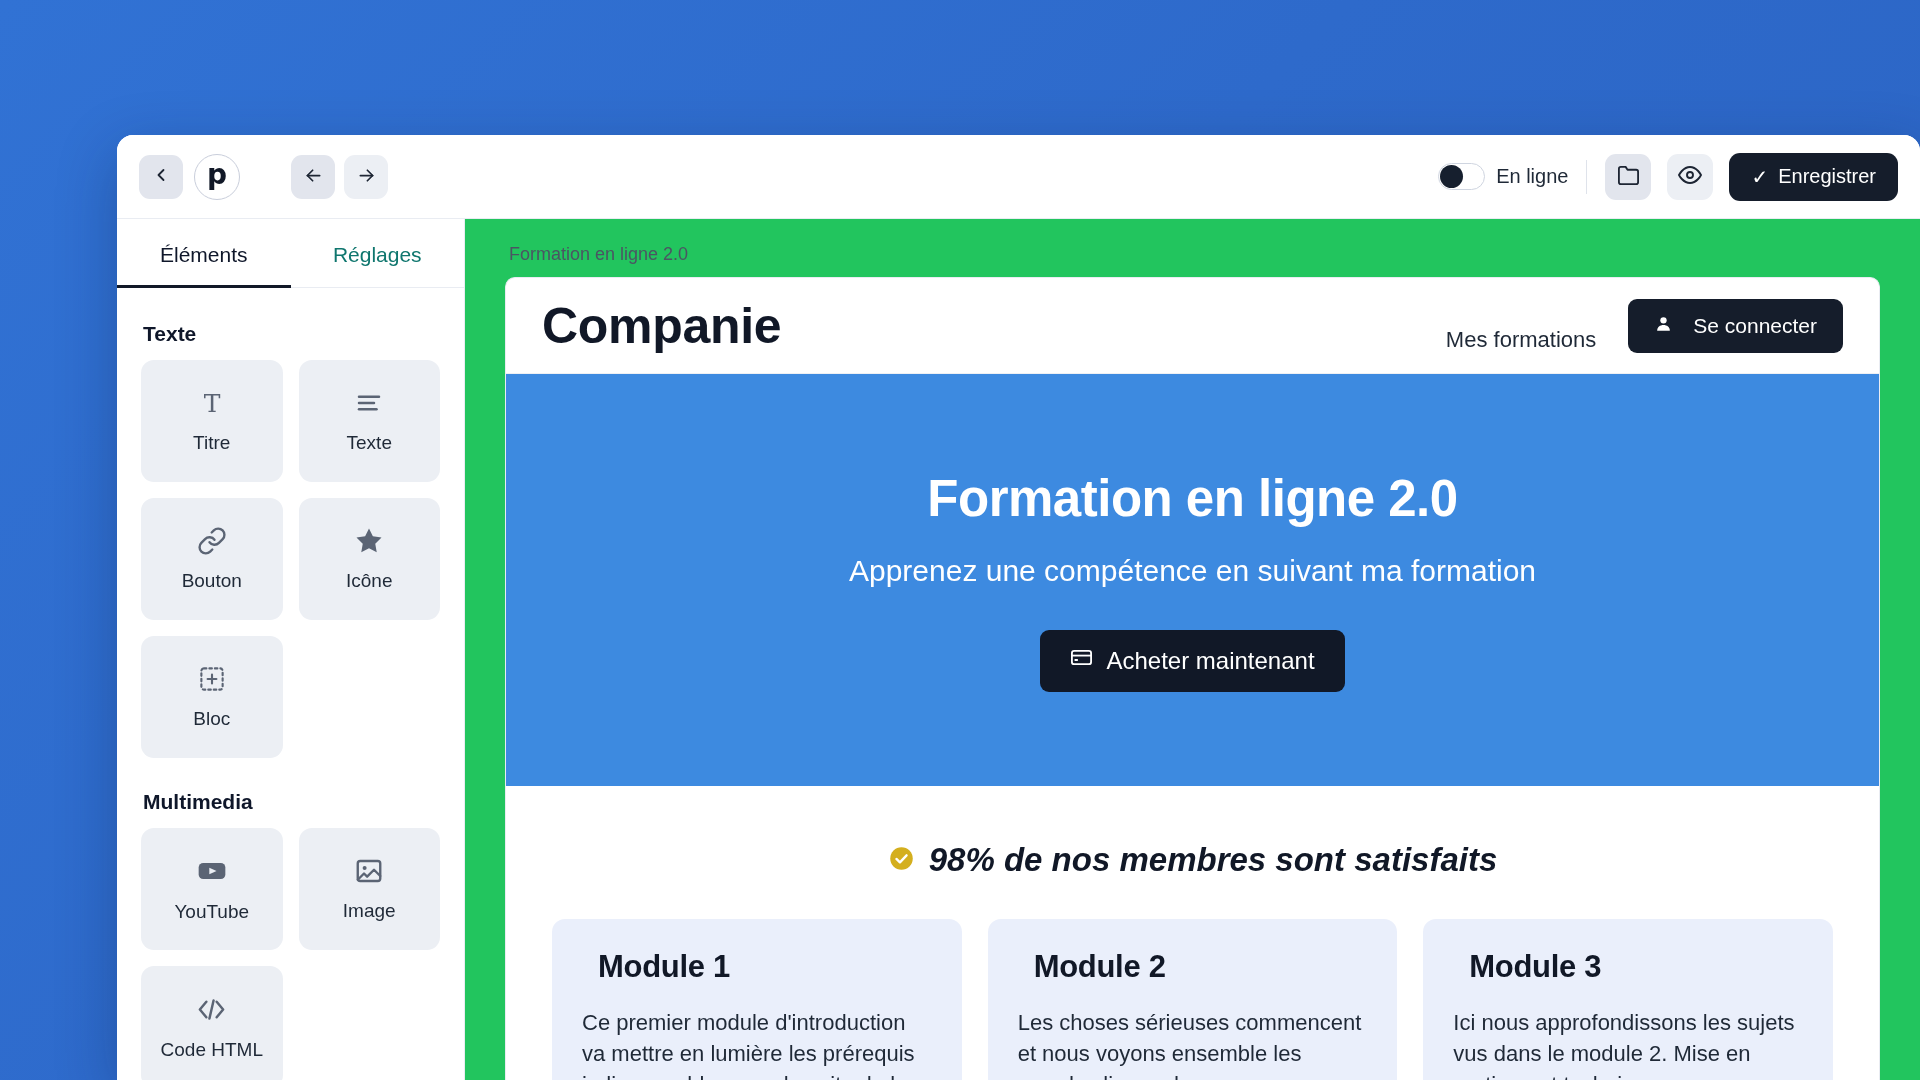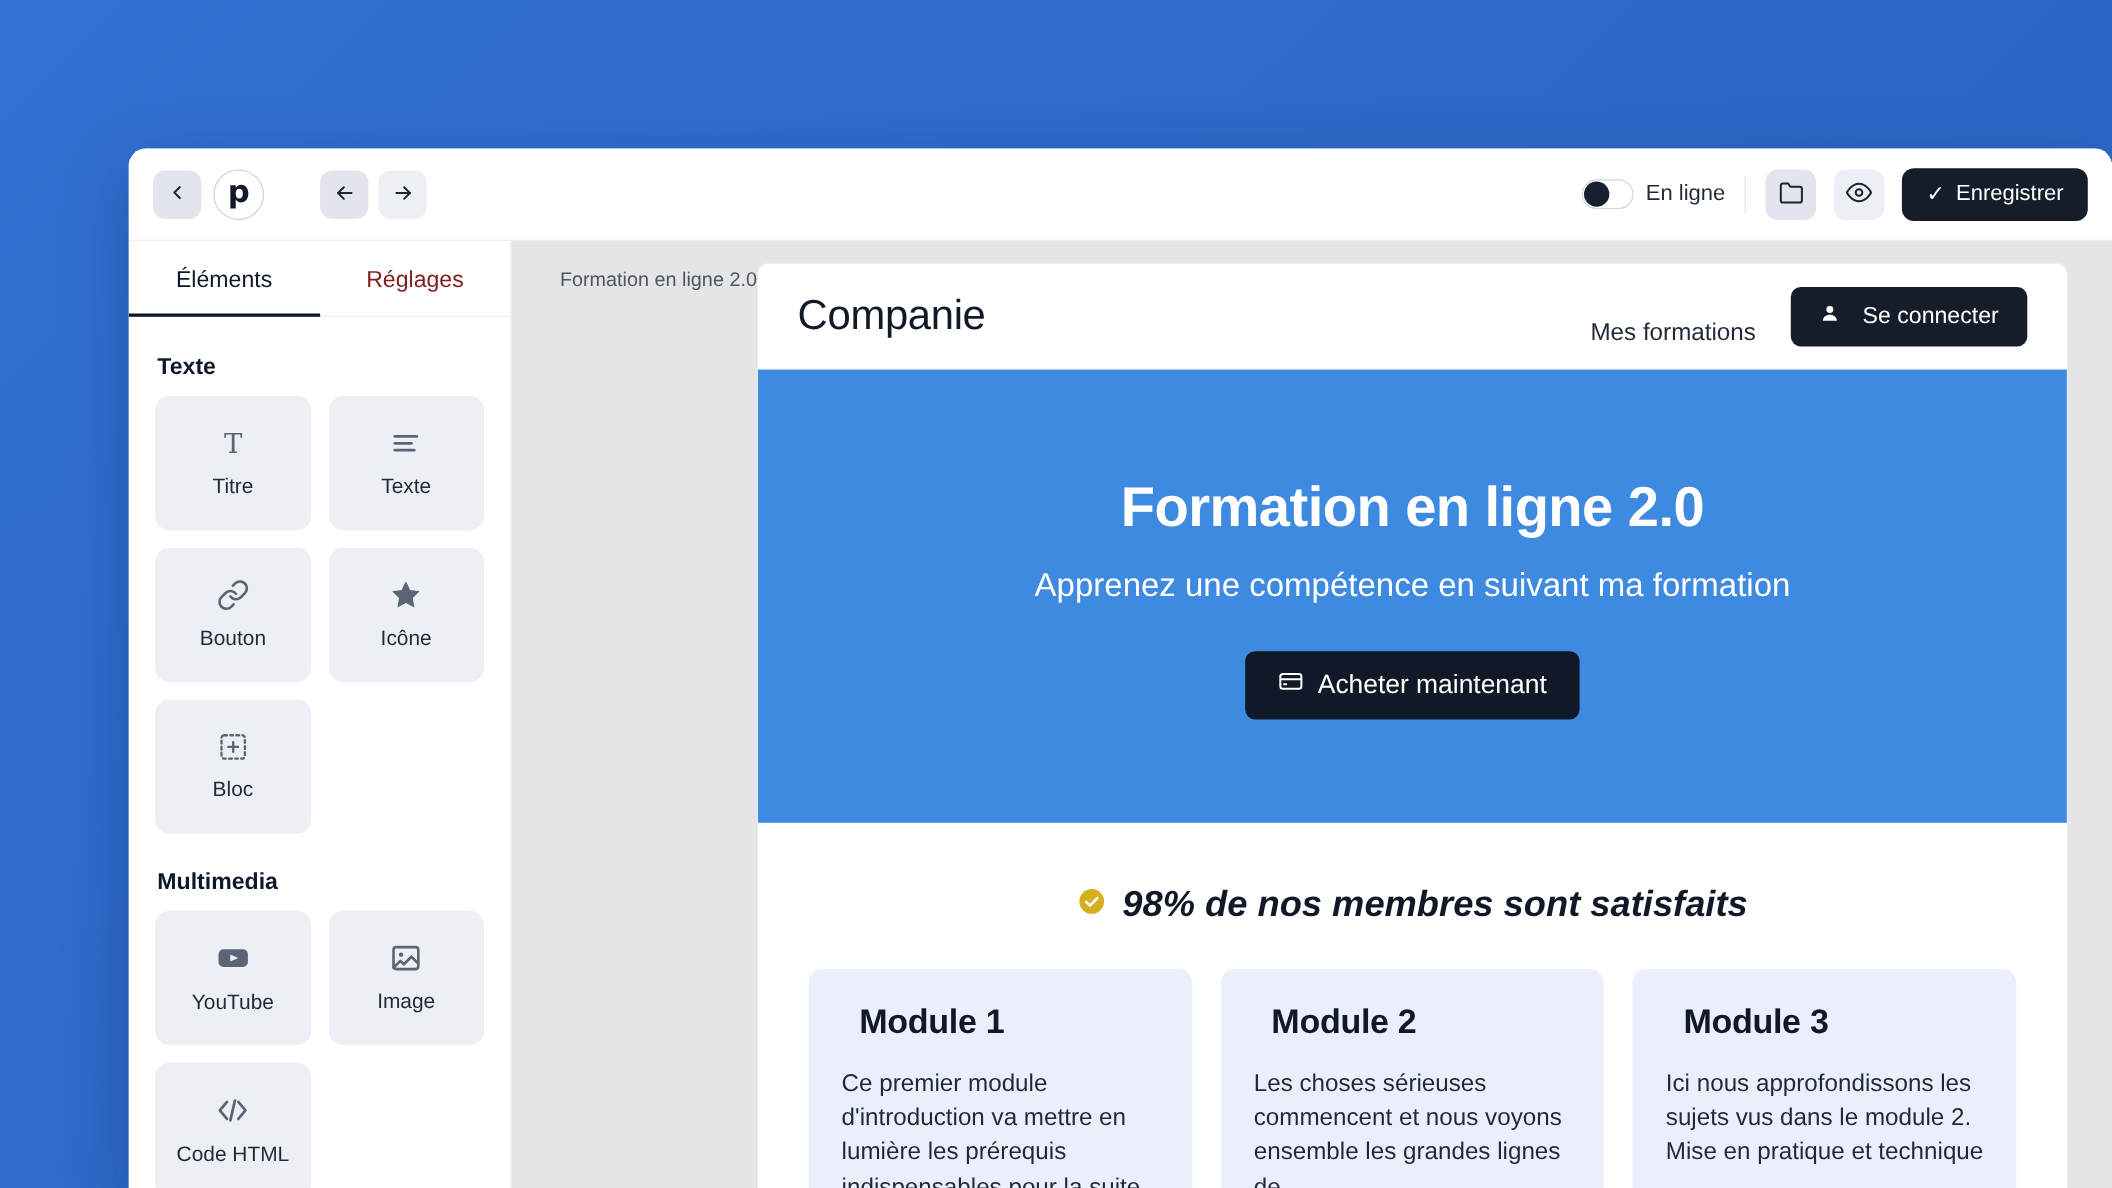--- a/index.html
+++ b/index.html
@@ -83,21 +83,21 @@
 
   
   .sidebar {
     width:348px; min-width:348px;
     border-right:1px solid #e9ecf2;
     background:#fff; display:flex; flex-direction:column;
   }
   .side-tabs { display:flex; border-bottom:1px solid #e9ecf2; }
   .side-tab {
     flex:1; text-align:center; padding:24px 0 20px;
-    font-size:21px; color:#7f1d1d; cursor:pointer;
+    font-size:21px; color:#0f766e; cursor:pointer;
     background:none; border:none; position:relative;
     font-family:"Liberation Sans", sans-serif;
   }
   .side-tab.active { color:#0f172a; }
   .side-tab.active::after {
     content:""; position:absolute; left:0; right:0; bottom:-1px;
     height:3px; background:#111827;
   }
   .side-content { padding:24px 24px 0 24px; overflow:hidden; }
   .group-title {
@@ -110,36 +110,36 @@
     display:flex; flex-direction:column; align-items:center;
     justify-content:center; gap:14px; cursor:pointer;
     border:none; font-family:"Liberation Sans", sans-serif;
   }
   .tile .tile-label { font-size:19px; color:#1f2937; }
   .tile .tile-icon { color:#5b6474; display:flex; }
   .spacer-18 { height:22px; }
 
   
   .canvas {
-    flex:1; background:#e5e5e5; padding:20px 40px 0 40px;
-    display:flex; flex-direction:row; min-width:0;
+    flex:1; background:#22c55e; padding:20px 40px 0 40px;
+    display:flex; flex-direction:column; min-width:0;
   }
   .breadcrumb { font-size:18px; color:#4b5563; margin:5px 0 12px 4px; }
   .page-frame {
     flex:1; background:#fff; border-radius:10px 10px 0 0;
     border:1px solid #e9ecf2; border-bottom:none;
     overflow:hidden; display:flex; flex-direction:column;
   }
 
   .site-header {
     height:96px; min-height:96px;
     display:flex; align-items:center;
     padding:0 36px; border-bottom:1px solid #eef0f4;
   }
-  .brand { font-size:38px; font-weight:400; color:#111827; letter-spacing:-.3px; }
+  .brand { font-size:50px; font-weight:700; color:#111827; letter-spacing:-.3px; }
   .site-nav { margin-left:auto; display:flex; align-items:flex-end; gap:32px; }
   .nav-link { font-size:22px; color:#1f2937; cursor:pointer; }
   .login-btn {
     height:54px; padding:0 26px; border-radius:9px;
     background:#151d2b; color:#fff; border:none; cursor:pointer;
     display:flex; align-items:center; gap:20px; font-size:21px;
     font-family:"Liberation Sans", sans-serif;
   }
 
   .hero {

